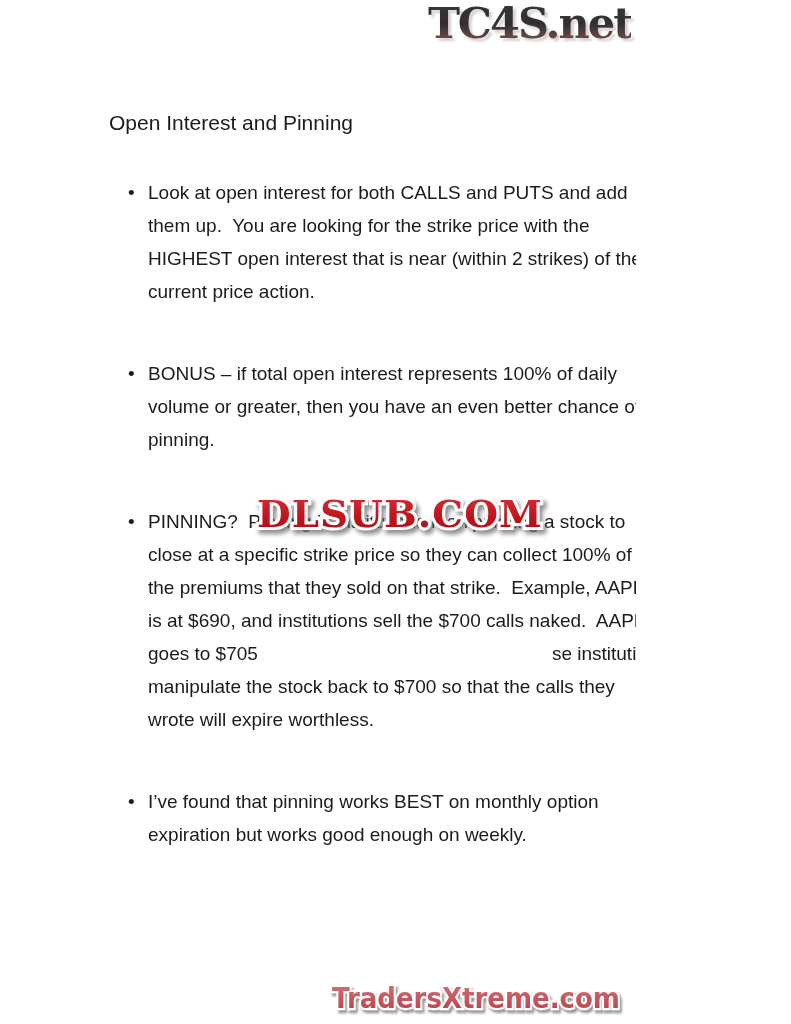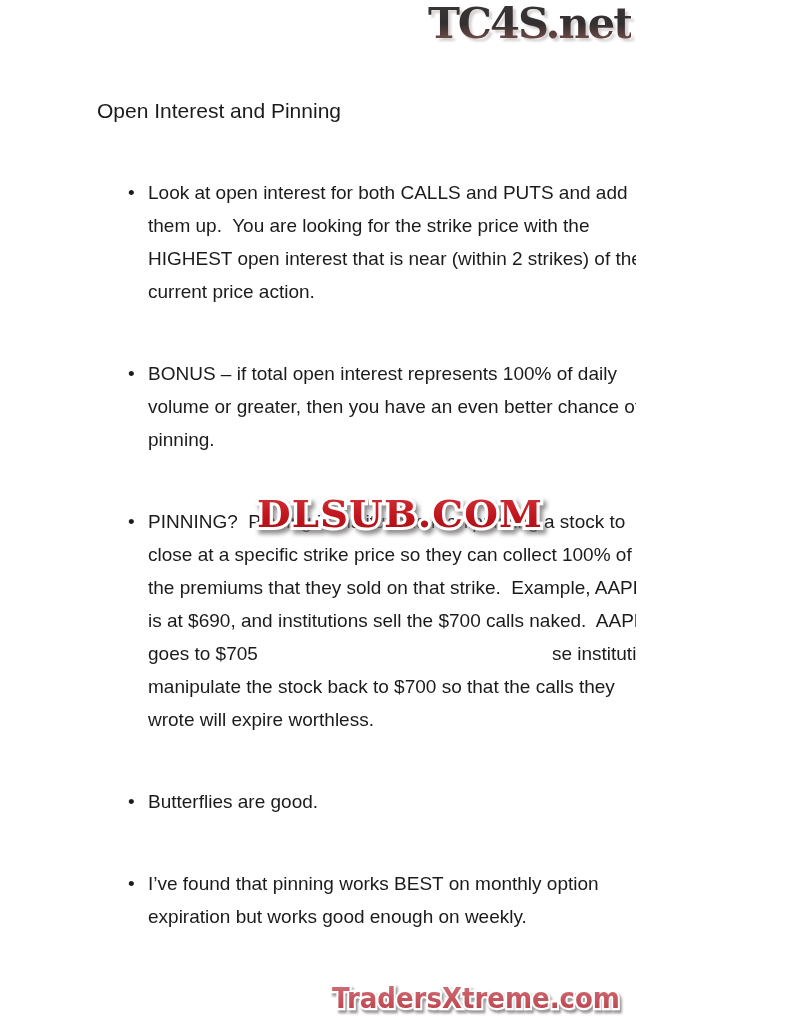--- a/index.html
+++ b/index.html
@@ -9,21 +9,21 @@
   }
   .header-logo {
     position:absolute; top:-2px; right:5px;
     font-family:"DejaVu Serif", serif; font-weight:700;
     font-size:43px; line-height:50px; letter-spacing:-2px;
     background:linear-gradient(180deg,#3b3737 0%,#332f30 52%,#6d4a48 82%,#9c6f6a 100%);
     -webkit-background-clip:text; background-clip:text; color:transparent;
     filter:drop-shadow(3px 3px 1px #d6d0d0);
   }
   .doc-title {
-    position:absolute; left:93px; top:94px; margin:4px;
+    position:absolute; left:93px; top:94px; margin:16px;
     font-size:21px; font-weight:400; line-height:26px; color:#1b1b1b;
   }
   .bullets {
     position:absolute; left:118px; top:135px; width:650px;
     margin:0; padding:0; list-style:none;
     font-size:19px; line-height:33px; white-space:pre-line; color:#1b1b1b;
   }
   .bullets li { position:relative; padding-left:22px; margin:8px; }
   .bullets li::before {
     content:"•"; position:absolute; left:2px; top:0;
@@ -64,21 +64,20 @@
     <li>BONUS – if total open interest represents 100% of daily
 volume or greater, then you have an even better chance of
 pinning.</li>
     <li><span>PINNING?&nbsp; Pinning is institutions manipulating a stock to
 close at a specific strike price so they can collect 100% of
 the premiums that they sold on that strike.&nbsp; Example, AAPL
 is at $690, and institutions sell the $700 calls naked.&nbsp; AAPL
 goes to $705</span><span class="wm-spacer"></span><span>se institutions
 manipulate the stock back to $700 so that the calls they
 wrote will expire worthless.</span></li>
-    <li>Butterflies are good.</li>
     <li>I’ve found that pinning works BEST on monthly option
 expiration but works good enough on weekly.</li>
     
   </ul>
 
   <svg class="watermark" viewBox="0 0 304 52" aria-hidden="true">
     <defs>
       <linearGradient id="wmgrad" x1="0" y1="0" x2="0" y2="1">
         <stop offset="0%" stop-color="#d4343c"></stop>
         <stop offset="55%" stop-color="#c0151c"></stop>

